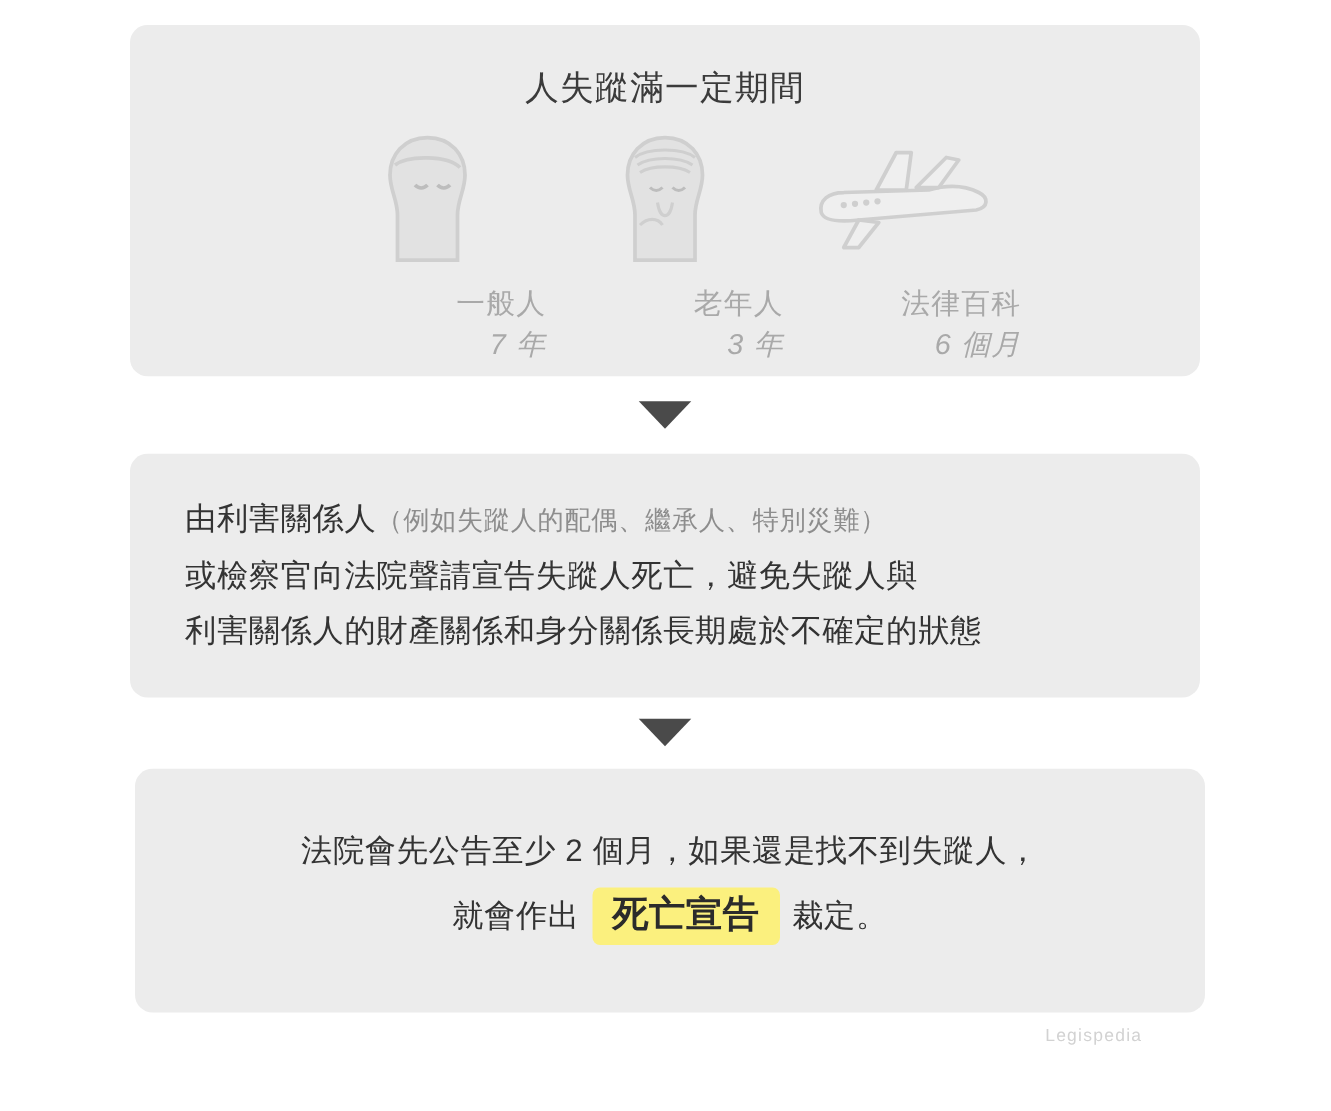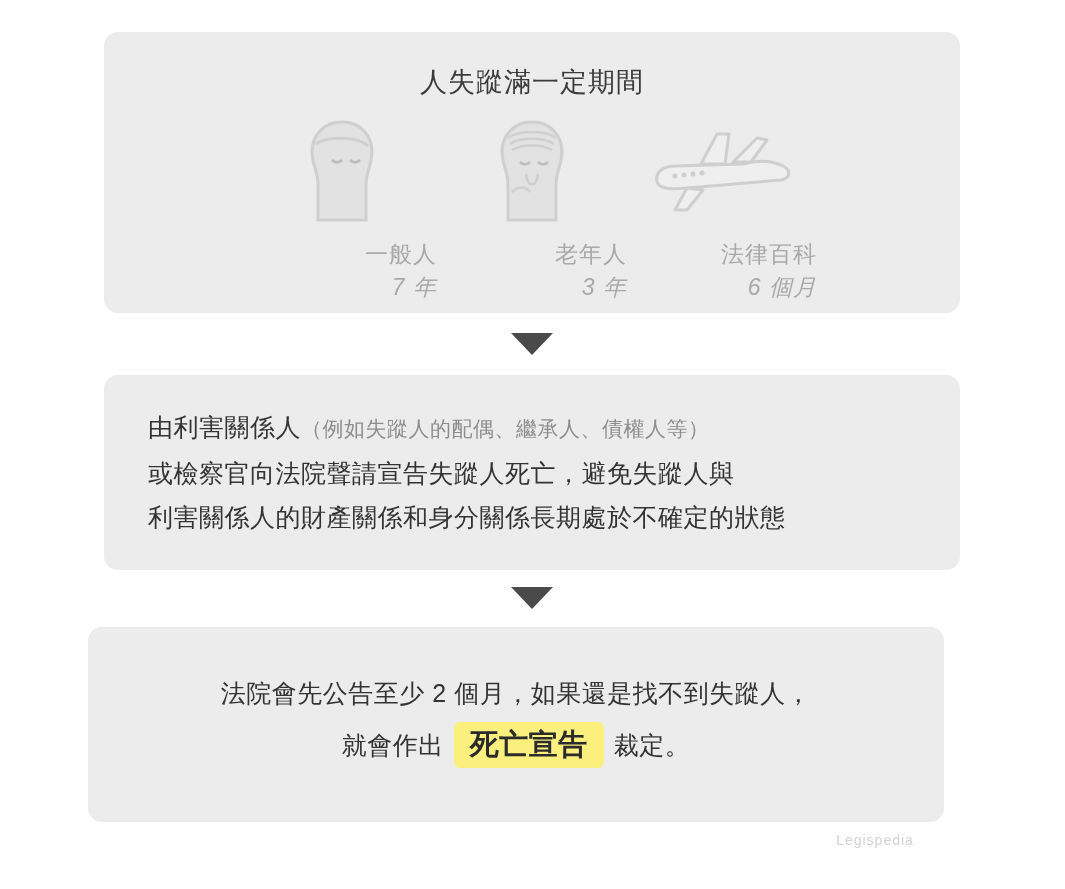--- a/index.html
+++ b/index.html
@@ -12,21 +12,20 @@
     background: #ffffff;
     font-family: "Liberation Sans", "DejaVu Sans", sans-serif;
     color: #333333;
     overflow: hidden;
   }
   .page {
     position: relative;
     width: 1065px;
     height: 679px;
     box-sizing: border-box;
-    margin-top: 12px;
   }
 
   
   .card {
     background: #ececec;
     border-radius: 14px;
     box-sizing: border-box;
   }
   .card-top {
     position: absolute;
@@ -105,21 +104,21 @@
     white-space: nowrap;
   }
   .para-sub {
     color: #8d8d8d;
     font-size: 21px;
   }
 
   
   .card-bot {
     position: absolute;
-    left: 88px;
+    left: 108px;
     top: 615px;
     width: 856px;
     height: 195px;
     padding: 40px 0 0 0;
   }
   .bot-line {
     font-size: 25px;
     line-height: 52px;
     color: #333333;
     letter-spacing: 0.5px;
@@ -228,21 +227,21 @@
         <div class="icon-duration">6 個月</div>
       </div>
 
     </div>
   </div>
 
   <div class="arrow arrow-1"></div>
 
   <div class="card card-mid">
     <div class="para-line">
-      <span>由利害關係人</span><span class="para-sub">（例如失蹤人的配偶、繼承人、債權人等）</span>
+      <span>由利害關係人</span><span class="para-sub">（例如失蹤人的配偶、繼承人、特別災難）</span>
     </div>
     <div class="para-line">或檢察官向法院聲請宣告失蹤人死亡，避免失蹤人與</div>
     <div class="para-line">利害關係人的財產關係和身分關係長期處於不確定的狀態</div>
   </div>
 
   <div class="arrow arrow-2"></div>
 
   <div class="card card-bot">
     <div class="bot-line">法院會先公告至少 2 個月，如果還是找不到失蹤人，</div>
     <div class="bot-line second">

